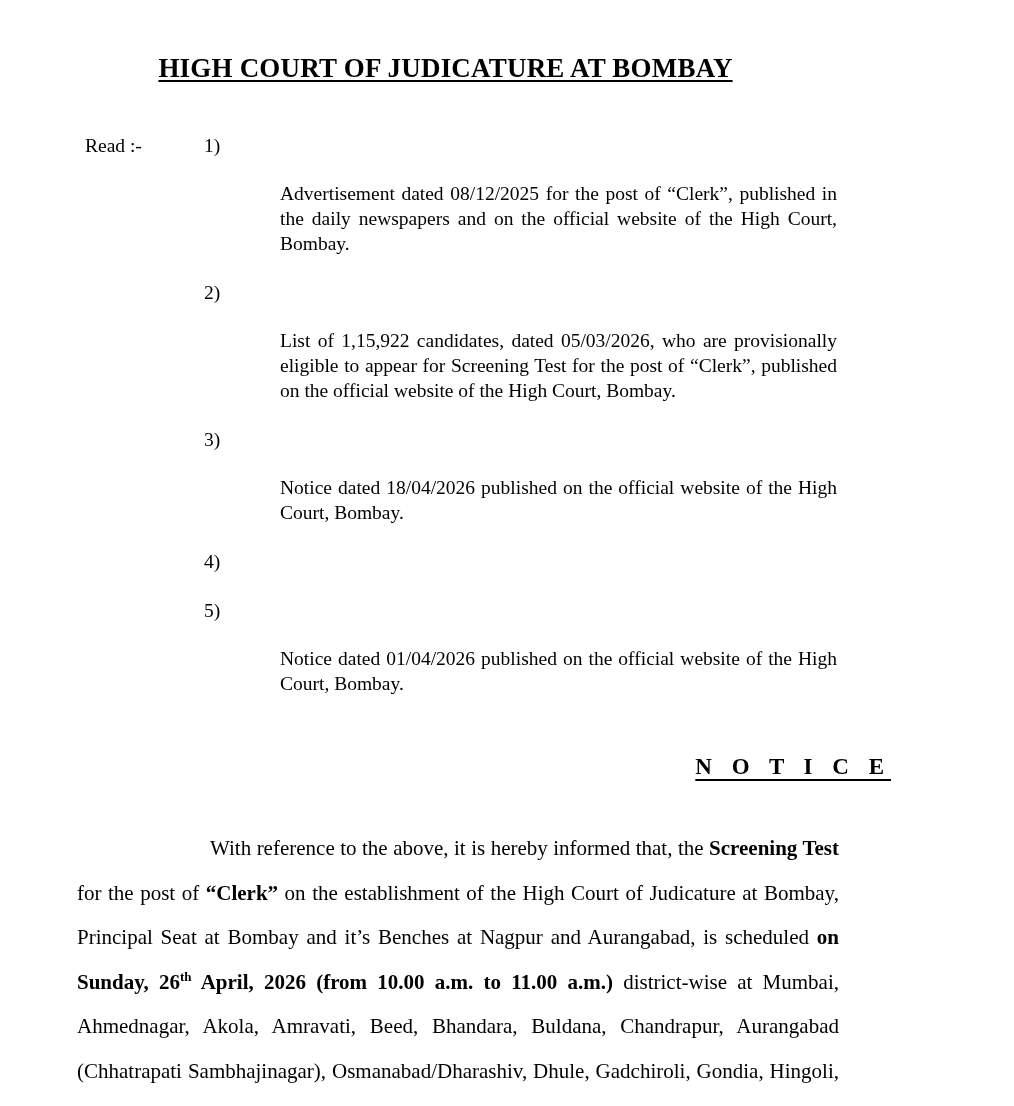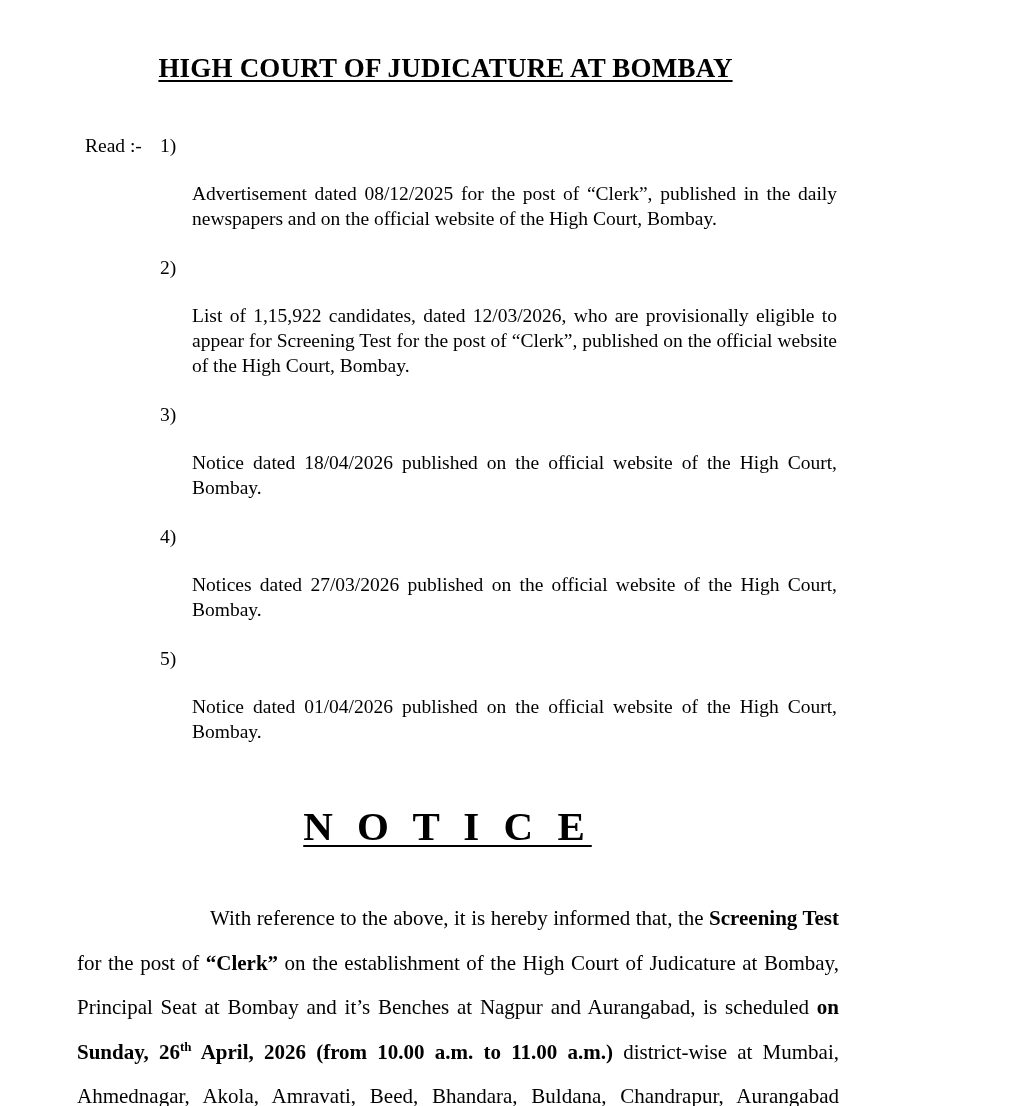--- a/index.html
+++ b/index.html
@@ -44,20 +44,21 @@
 
   
   .read-block {
     margin-top: 46px;
     padding-left: 85px;
     padding-right: 54px;
   }
   .read-row {
     display: flex;
     align-items: flex-start;
+    gap: 44px;
   }
   .read-row + .read-row {
     margin-top: 24px;
   }
   .read-label {
     width: 75px;
     flex: 0 0 75px;
     font-size: 19.5px;
     line-height: 25px;
     white-space: nowrap;
@@ -73,23 +74,23 @@
     font-size: 19.5px;
     line-height: 25px;
     text-align: justify;
     text-justify: inter-word;
     hyphens: none;
     margin-top: 48px;
   }
 
   
   .notice-title {
-    text-align: center;
+    text-align: right;
     margin-top: 58px;
-    font-size: 41px;
+    font-size: 23px;
     font-weight: bold;
     letter-spacing: 7px;
   }
   .notice-title > span {
     text-decoration: underline;
     text-underline-offset: 5px;
     text-decoration-thickness: 2px;
     padding-left: 4px;
     padding-right: 0px;
   }
@@ -126,33 +127,32 @@
 
     <div class="read-row">
       <div class="read-label">Read :-</div>
       <div class="read-num">1)</div>
       <div class="read-text">Advertisement dated 08/12/2025 for the post of “Clerk”, published in the daily newspapers and on the official website of the High Court, Bombay.</div>
     </div>
 
     <div class="read-row">
       <div class="read-label"></div>
       <div class="read-num">2)</div>
-      <div class="read-text">List of 1,15,922 candidates, dated 12/03/2026, who are provisionally eligible to appear for Screening Test for the post of “Clerk”, published on the official website of the High Court, Bombay.</div>
+      <div class="read-text">List of 1,15,922 candidates, dated 05/03/2026, who are provisionally eligible to appear for Screening Test for the post of “Clerk”, published on the official website of the High Court, Bombay.</div>
     </div>
 
     <div class="read-row">
       <div class="read-label"></div>
       <div class="read-num">3)</div>
       <div class="read-text">Notice dated 18/04/2026 published on the official website of the High Court, Bombay.</div>
     </div>
 
     <div class="read-row">
       <div class="read-label"></div>
       <div class="read-num">4)</div>
-      <div class="read-text">Notices dated 27/03/2026 published on the official website of the High Court, Bombay.</div>
     </div>
 
     <div class="read-row">
       <div class="read-label"></div>
       <div class="read-num">5)</div>
       <div class="read-text">Notice dated 01/04/2026 published on the official website of the High Court, Bombay.</div>
     </div>
 
   </div>
 

